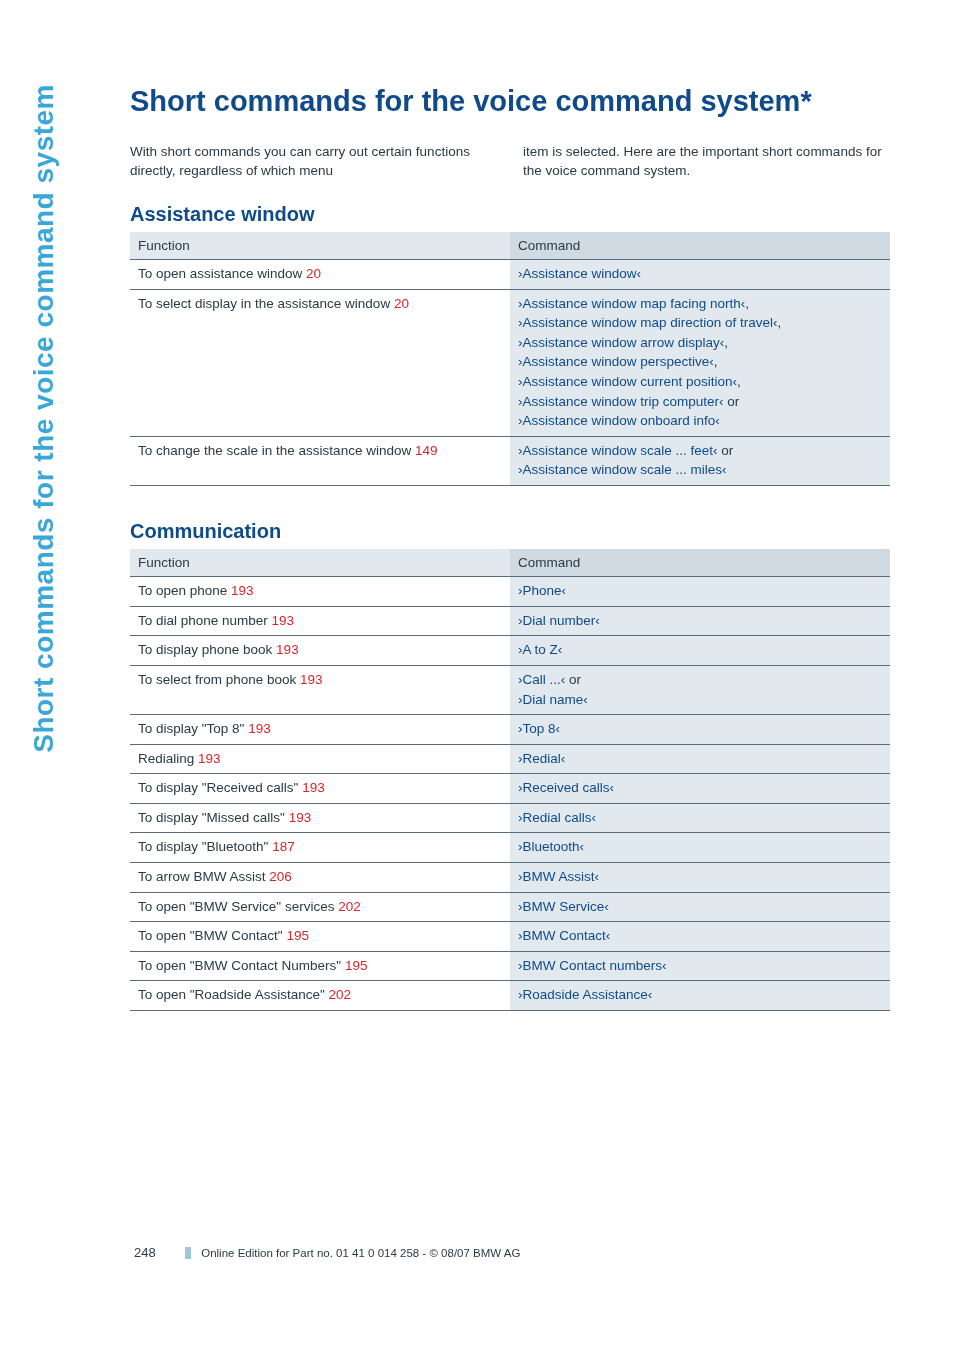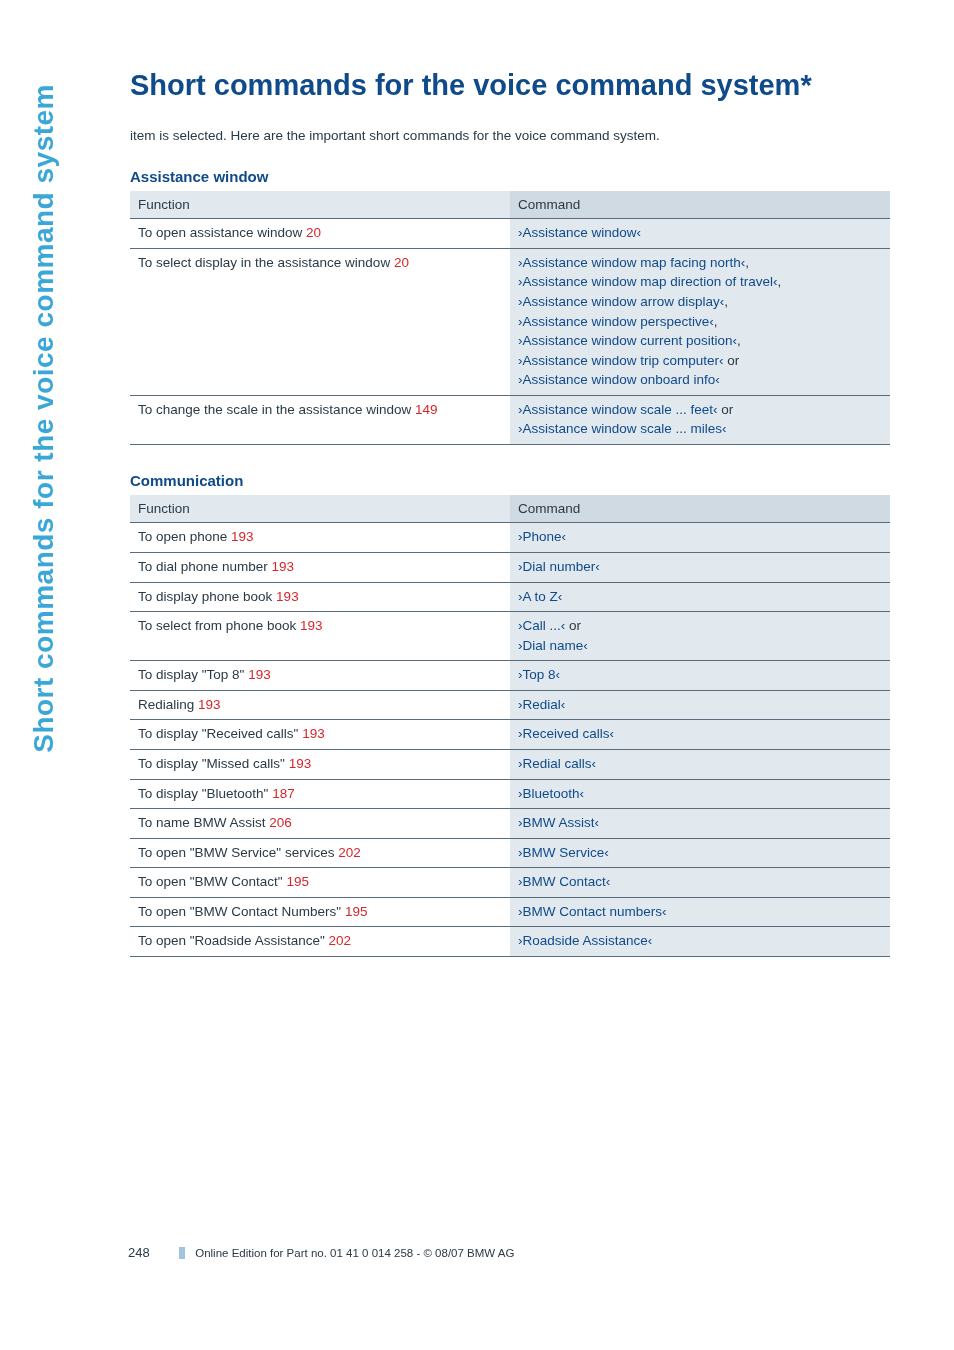--- a/index.html
+++ b/index.html
@@ -29,51 +29,51 @@
     writing-mode:vertical-rl;
     font-size:28px;
     font-weight:700;
     letter-spacing:0.5px;
     color:var(--cyan);
     white-space:nowrap;
   }
   .page{
     position:absolute;
     left:130px;
-    top:68px;
+    top:84px;
     width:760px;
   }
   h1{
     margin:0 0 24px 0;
     font-size:29px;
     line-height:1.2;
     font-weight:700;
     color:var(--blue);
   }
   .intro{
     display:flex;
     gap:26px;
     font-size:13.5px;
     line-height:1.4;
     margin-bottom:22px;
     color:var(--text);
   }
   .intro > div{flex:1;}
   h2{
     margin:0 0 6px 0;
-    font-size:15px;
+    font-size:20px;
     font-weight:700;
     color:var(--blue);
   }
   table{
     width:100%;
     border-collapse:collapse;
     font-size:13.5px;
     line-height:1.45;
-    margin-bottom:27px;
+    margin-bottom:34px;
   }
   thead td{
     background:var(--row-alt);
     color:var(--text);
     padding:4px 8px 4px 8px;
   }
   tbody td{
     padding:4px 16px 5px 8px;
     border-top:1px solid var(--grey-line);
     vertical-align:top;
@@ -87,21 +87,21 @@
   .func{color:var(--text);}
   .pageref{
     color:var(--red);
     white-space:nowrap;
     display:inline;
   }
   .cmd-line{color:var(--blue);}
   .cmd-plain{color:var(--text);}
   .footer{
     position:absolute;
-    left:112px;
+    left:118px;
     bottom:90px;
     width:760px;
     font-size:11.5px;
     color:var(--text);
   }
   .footer .pg{
     display:inline-block;
     width:64px;
     text-align:left;
     font-size:13px;
@@ -116,20 +116,21 @@
 </head>
 <body>
 
 <div class="side-tab">Short commands for the voice command system</div>
 
 <div class="page">
 
   <h1>Short commands for the voice command system*</h1>
 
   <div class="intro">
+    <div>With short commands you can carry out certain functions directly, regardless of which menu</div>
     <div>item is selected. Here are the important short commands for the voice command system.</div>
   </div>
 
   <h2>Assistance window</h2>
   <table>
     <thead>
       <tr>
         <td>Function</td>
         <td>Command</td>
       </tr>
@@ -189,21 +190,21 @@
         </tr>
         <tr>
           <td><span class="func">To display "Missed calls"  </span><span class="pageref">193</span></td>
           <td><span class="cmd-line">›Redial calls‹</span></td>
         </tr>
         <tr>
           <td><span class="func">To display "Bluetooth"  </span><span class="pageref">187</span></td>
           <td><span class="cmd-line">›Bluetooth‹</span></td>
         </tr>
         <tr>
-          <td><span class="func">To name BMW Assist  </span><span class="pageref">206</span></td>
+          <td><span class="func">To arrow BMW Assist  </span><span class="pageref">206</span></td>
           <td><span class="cmd-line">›BMW Assist‹</span></td>
         </tr>
         <tr>
           <td><span class="func">To open "BMW Service" services  </span><span class="pageref">202</span></td>
           <td><span class="cmd-line">›BMW Service‹</span></td>
         </tr>
         <tr>
           <td><span class="func">To open "BMW Contact"  </span><span class="pageref">195</span></td>
           <td><span class="cmd-line">›BMW Contact‹</span></td>
         </tr>

